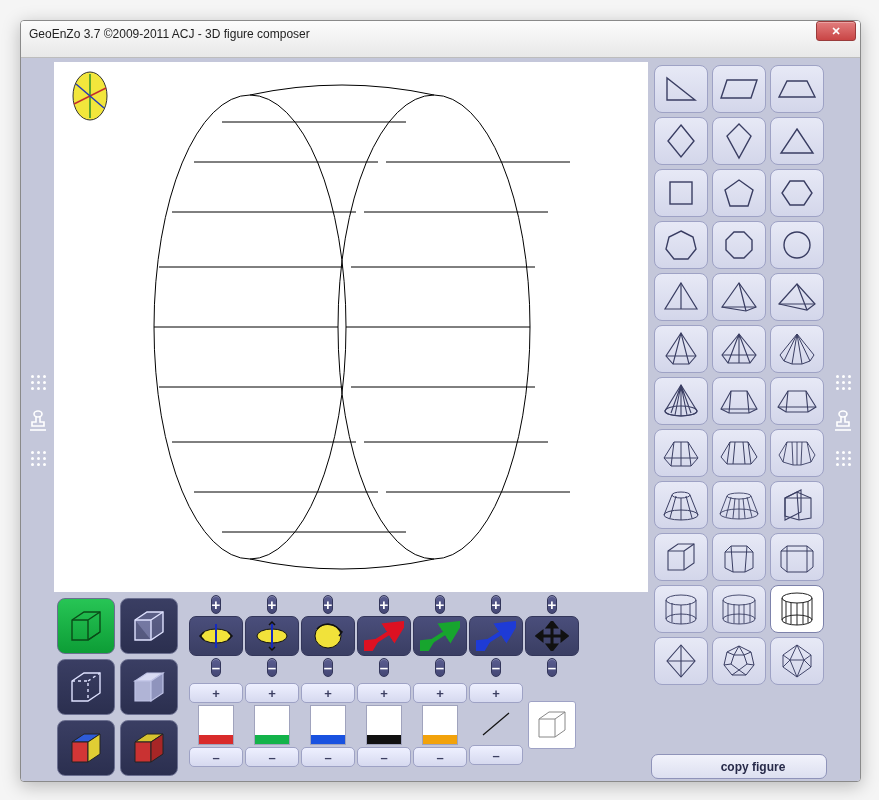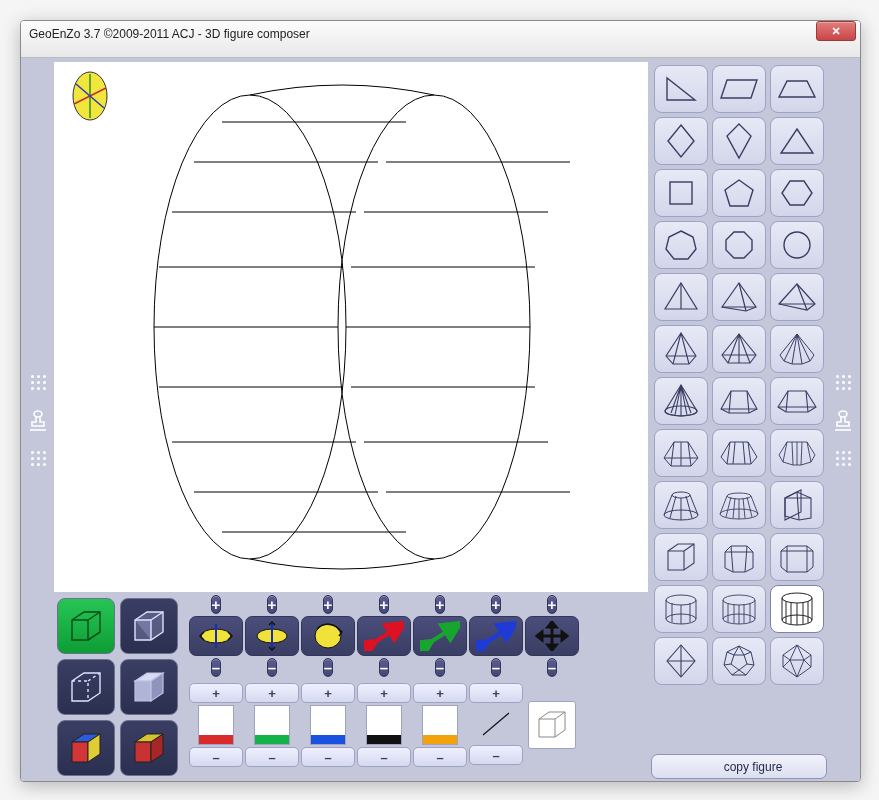--- a/index.html
+++ b/index.html
@@ -170,21 +170,21 @@
   .shape-btn.selected{
     background:#fff;border:1px solid #7d82ab;
     box-shadow:0 0 0 1px #fff inset;
   }
   .action-btn{
     height:23px;
     background:linear-gradient(#f1f2fb,#dcdff0);
     border:1px solid #8f93b9;
     border-radius:7px;
     display:flex;align-items:center;justify-content:center;
-    font-size:12px;color:#272a49;font-weight:400;padding-left:28px;
+    font-size:12px;color:#272a49;font-weight:700;padding-left:28px;
   }
 </style>
 </head>
 <body>
 
 <div class="window">
   <div class="titlebar">
     <span class="title">GeoEnZo 3.7 ©2009-2011 ACJ - 3D figure composer</span>
     <div class="close-btn">✕</div>
   </div>

